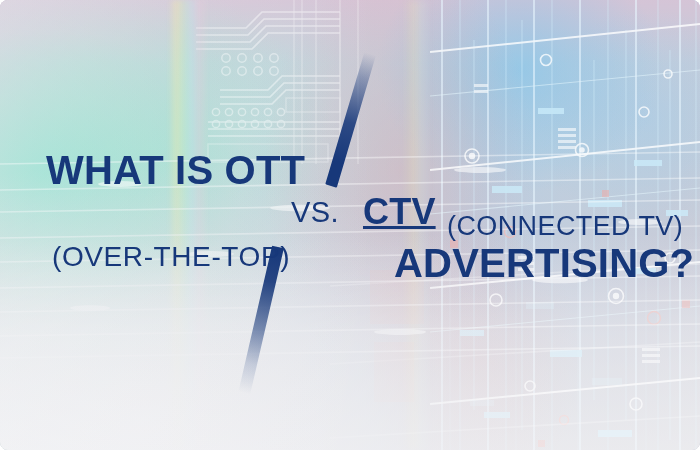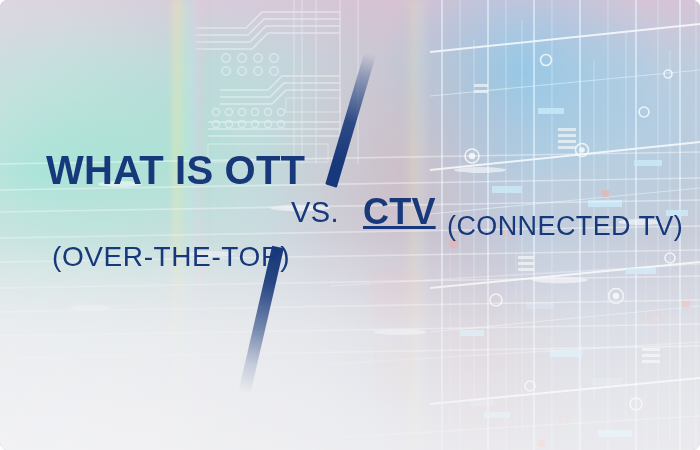--- a/index.html
+++ b/index.html
@@ -380,15 +380,16 @@
 
   <div class="slash slash-top"></div>
   <div class="slash slash-bot"></div>
 
   <div id="headline">
     <div class="tline l-ott">WHAT IS OTT</div>
     <div class="tline l-ott-sub">(OVER-THE-TOP)</div>
     <div class="tline l-vs">VS.</div>
     <div class="tline l-ctv">CTV</div>
     <div class="tline l-ctv-sub">(CONNECTED TV)</div>
+    <div class="tline l-adv">ADVERTISING?</div>
   </div>
 
 </div>
 
 </body></html>

